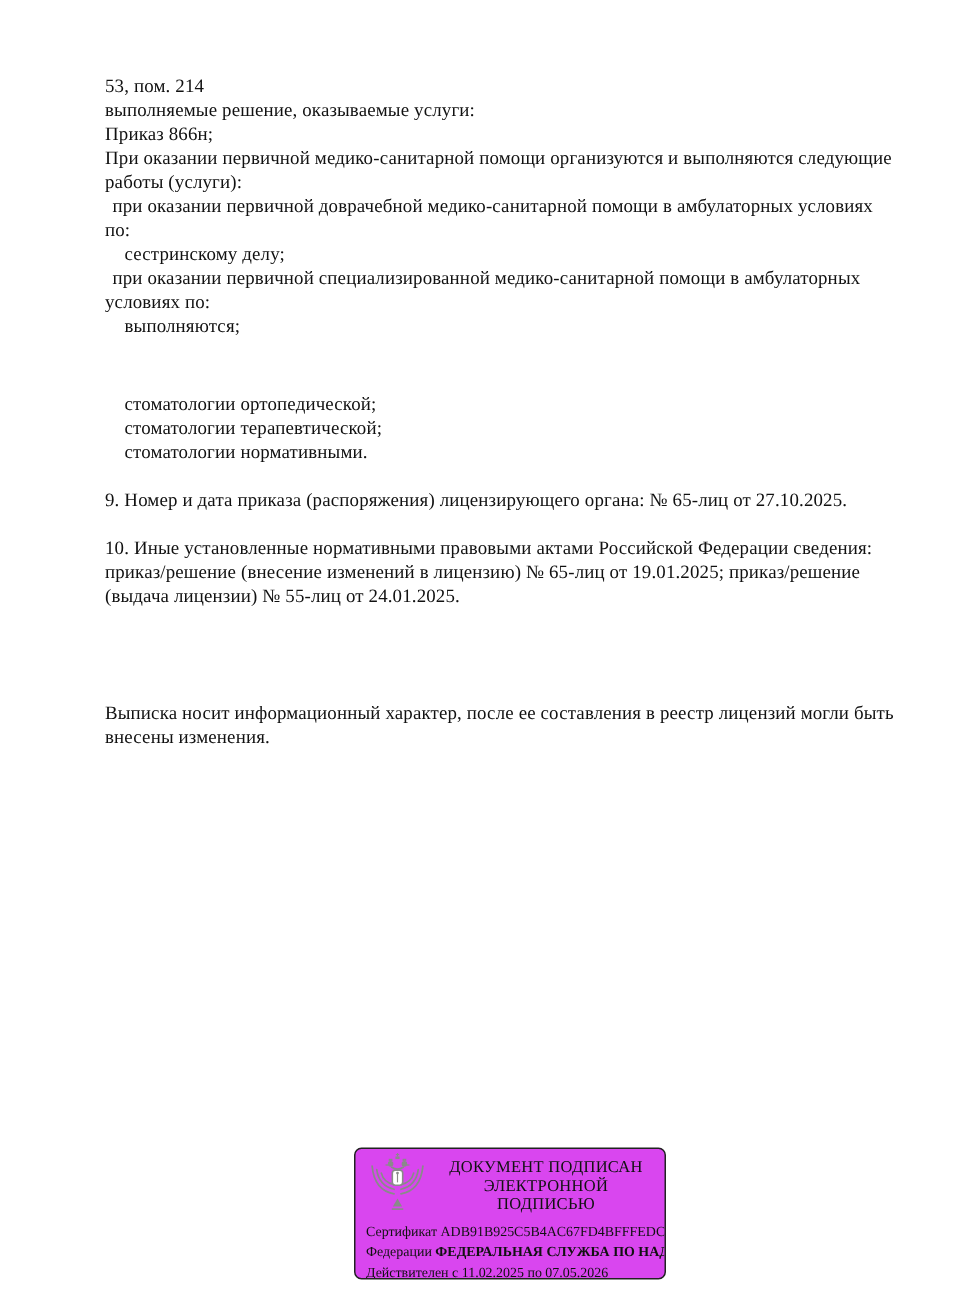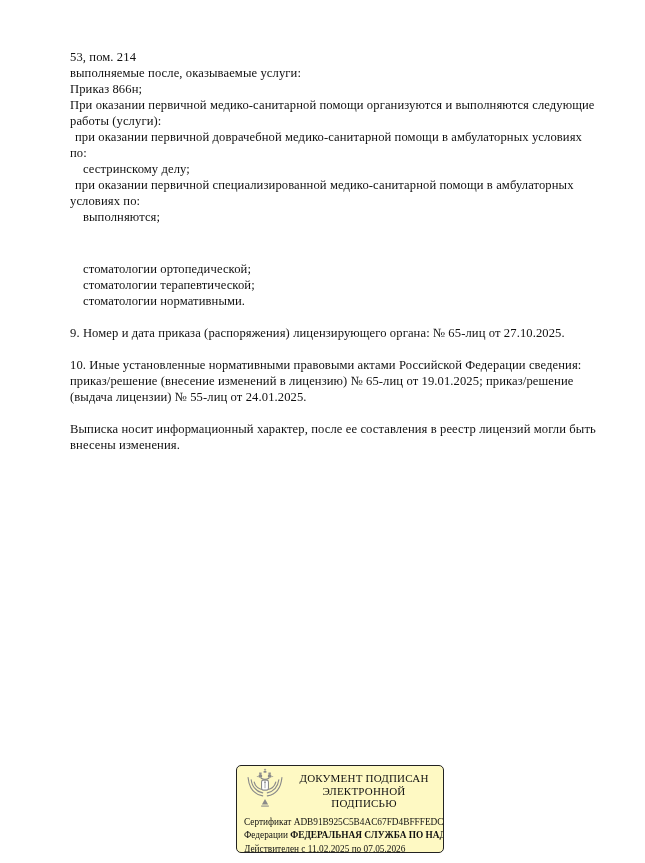--- a/index.html
+++ b/index.html
@@ -31,21 +31,21 @@
   
   .stamp {
     position: absolute;
     left: 236px;
     top: 765px;
     width: 208px;
     height: 88px;
     border: 1.3px solid #222222;
     border-radius: 5px;
     box-sizing: border-box;
-    background: #fef9c3;
+    background: #d946ef;
     overflow: hidden;
   }
   .stamp-top {
     display: flex;
     align-items: center;
     gap: 6px;
     padding: 4px 6px 0 8px;
     height: 42px;
   }
   .stamp-emblem {
@@ -74,41 +74,41 @@
   }
 </style>
 </head>
 <body>
 
 <div class="page">
 
   <div class="doc-text">
 
   <div class="doc-line" style="padding-left: 0px;">53, пом. 214</div>
-      <div class="doc-line" style="padding-left: 0px;">выполняемые после, оказываемые услуги:</div>
+      <div class="doc-line" style="padding-left: 0px;">выполняемые решение, оказываемые услуги:</div>
       <div class="doc-line" style="padding-left: 0px;">Приказ 866н;</div>
       <div class="doc-line" style="padding-left: 0px;">При оказании первичной медико-санитарной помощи организуются и выполняются следующие</div>
       <div class="doc-line" style="padding-left: 0px;">работы (услуги):</div>
       <div class="doc-line" style="padding-left: 5px;">при оказании первичной доврачебной медико-санитарной помощи в амбулаторных условиях</div>
       <div class="doc-line" style="padding-left: 0px;">по:</div>
       <div class="doc-line" style="padding-left: 13px;">сестринскому делу;</div>
       <div class="doc-line" style="padding-left: 5px;">при оказании первичной специализированной медико-санитарной помощи в амбулаторных</div>
       <div class="doc-line" style="padding-left: 0px;">условиях по:</div>
       <div class="doc-line" style="padding-left: 13px;">выполняются;</div>
       <div class="doc-line" style="padding-left: 13px; margin-top: 36px;">стоматологии ортопедической;</div>
       <div class="doc-line" style="padding-left: 13px;">стоматологии терапевтической;</div>
       <div class="doc-line" style="padding-left: 13px;">стоматологии нормативными.</div>
       <div class="doc-line" style="padding-left: 0px;">&nbsp;</div>
       <div class="doc-line" style="padding-left: 0px;">9. Номер и дата приказа (распоряжения) лицензирующего органа: № 65-лиц от 27.10.2025.</div>
       <div class="doc-line" style="padding-left: 0px;">&nbsp;</div>
       <div class="doc-line" style="padding-left: 0px;">10. Иные установленные нормативными правовыми актами Российской Федерации сведения:</div>
       <div class="doc-line" style="padding-left: 0px;">приказ/решение (внесение изменений в лицензию) № 65-лиц от 19.01.2025; приказ/решение</div>
       <div class="doc-line" style="padding-left: 0px;">(выдача лицензии) № 55-лиц от 24.01.2025.</div>
       <div class="doc-line" style="padding-left: 0px;">&nbsp;</div>
-      <div class="doc-line" style="padding-left: 0px;">Выписка носит информационный характер, после ее составления в реестр лицензий могли быть</div>
+      <div class="doc-line" style="padding-left: 0px; margin-top: 46px;">Выписка носит информационный характер, после ее составления в реестр лицензий могли быть</div>
       <div class="doc-line" style="padding-left: 0px;">внесены изменения.</div>
     </div>
 
   <div class="stamp">
     <div class="stamp-top">
       <span class="stamp-emblem">
         <svg width="40" height="42" viewBox="0 0 52 54" xmlns="http://www.w3.org/2000/svg">
           <g fill="none" stroke="#8a8a8a" stroke-width="1.5" stroke-linecap="round">
 
             <path d="M23 36 Q6 33 4 12"></path>

